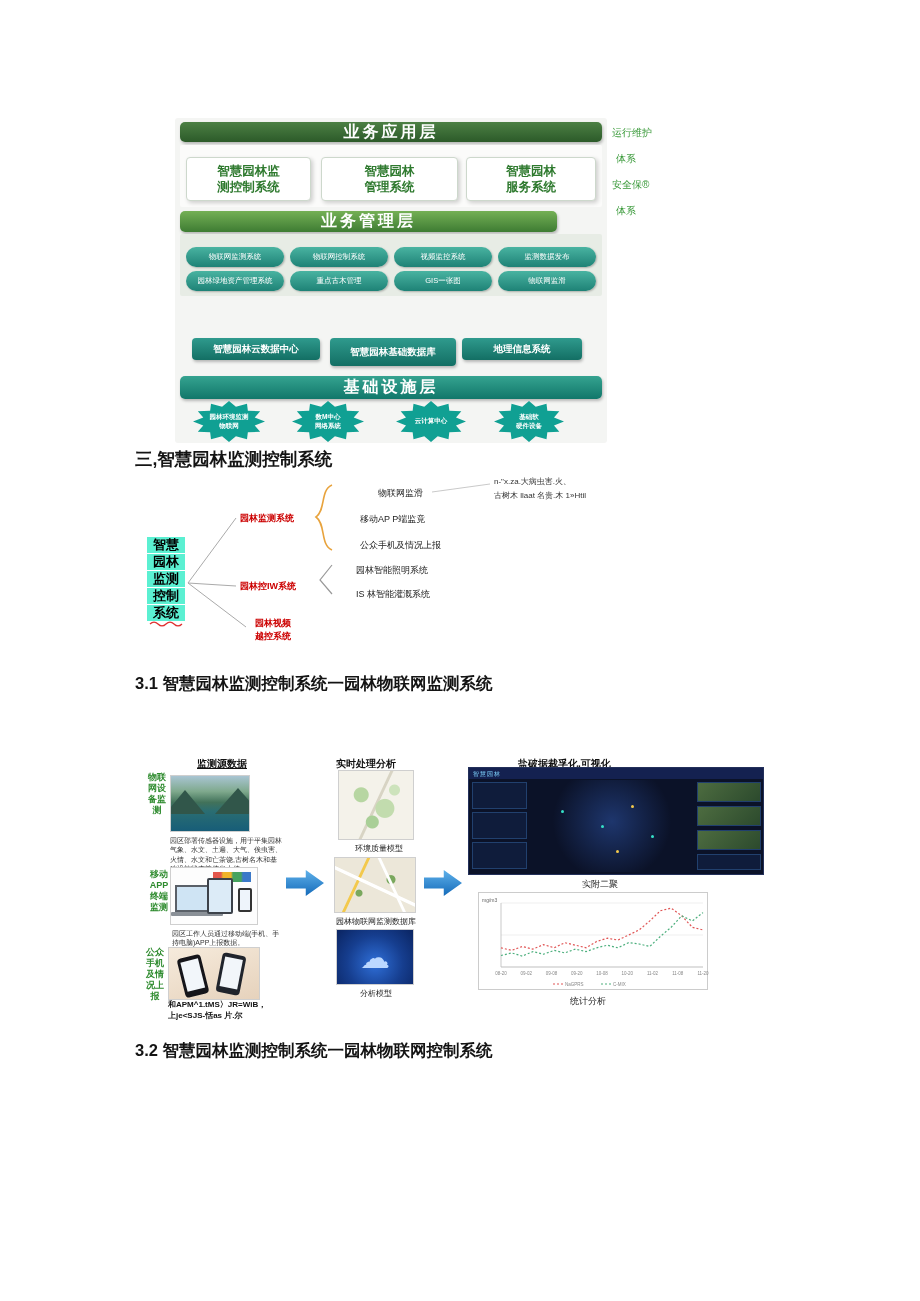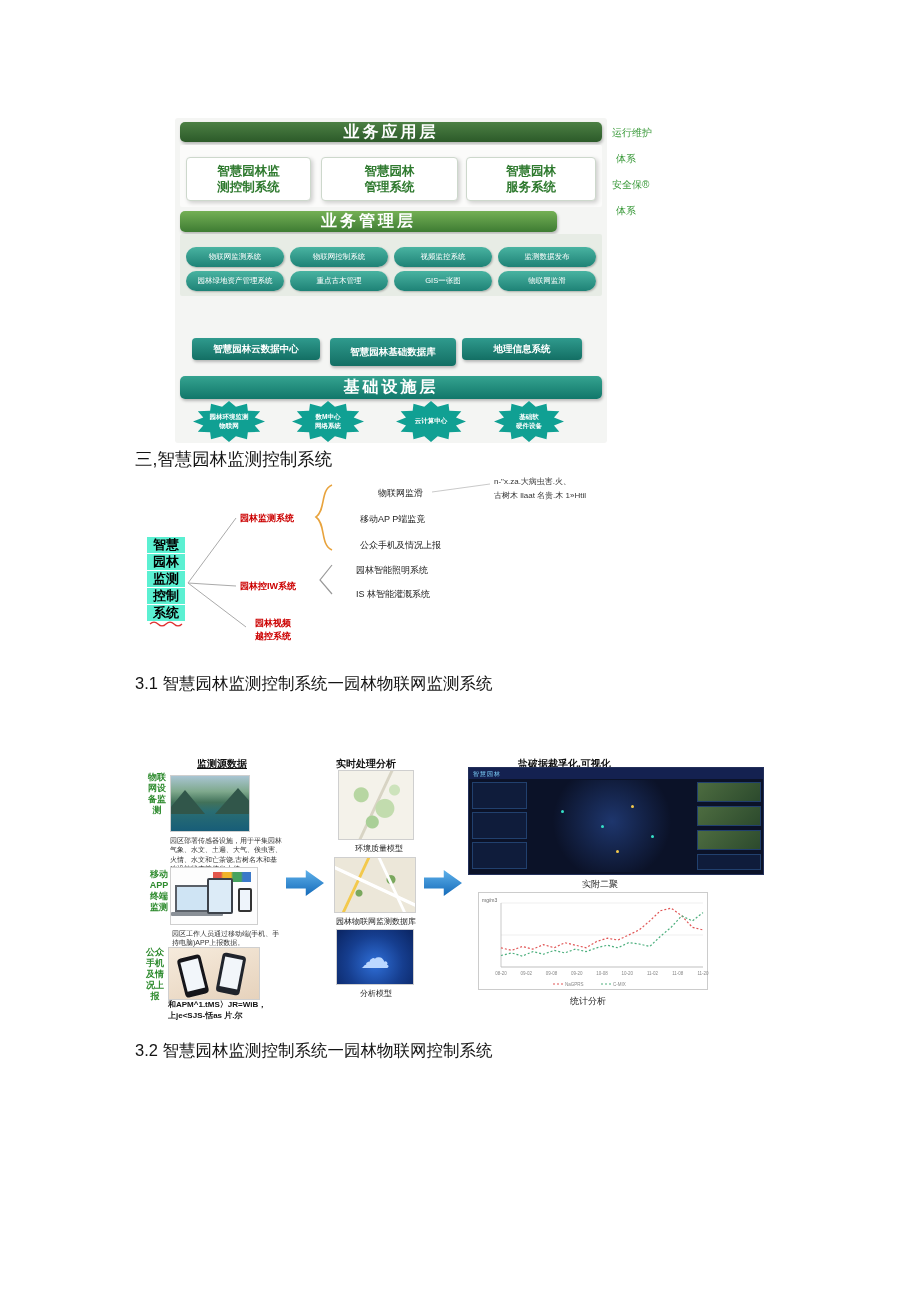--- a/index.html
+++ b/index.html
@@ -29,21 +29,21 @@
   .tri span{color:#fff;font-weight:bold;font-size:11px;letter-spacing:3px;margin-bottom:4px}
   .tbox{background:linear-gradient(180deg,#2f9a8d,#136f64);border-radius:4px;color:#fff;font-weight:bold;
         font-size:9.5px;display:flex;align-items:center;justify-content:center;text-align:center;
         box-shadow:1px 2px 3px rgba(0,0,0,.25)}
   .burst{background:#10a093;color:#fff;font-weight:bold;font-size:6.5px;line-height:1.25;
          display:flex;align-items:center;justify-content:center;text-align:center;white-space:pre-line;
          clip-path:polygon(100% 50%,85.7% 59.6%,93.3% 75%,76.2% 76.2%,75% 93.3%,59.6% 85.7%,50% 100%,40.4% 85.7%,25% 93.3%,23.8% 76.2%,6.7% 75%,14.3% 59.6%,0% 50%,14.3% 40.4%,6.7% 25%,23.8% 23.8%,25% 6.7%,40.4% 14.3%,50% 0%,59.6% 14.3%,75% 6.7%,76.2% 23.8%,93.3% 25%,85.7% 40.4%)}
   .sidenote{color:#3a9a3a;font-size:10px}
 
   
-  .h2{font-weight:normal;color:#141414;font-size:16.5px}
+  .h2{font-weight:bold;color:#141414;font-size:16.5px}
 
   
   .rootline{width:38px;height:16px;background:#5bf0d2;color:#000;font-weight:bold;font-size:13px;
             display:flex;align-items:center;justify-content:center}
   .branch{color:#cc0000;font-size:9px;font-weight:bold}
   .leaf{color:#222;font-size:9px}
   .mapnote{color:#333;font-size:8px;line-height:1.7}
 
   
   .banner{border:1px solid #d08a8a;color:#cc2222;font-size:8.5px;line-height:1.6;padding:2px 5px}

